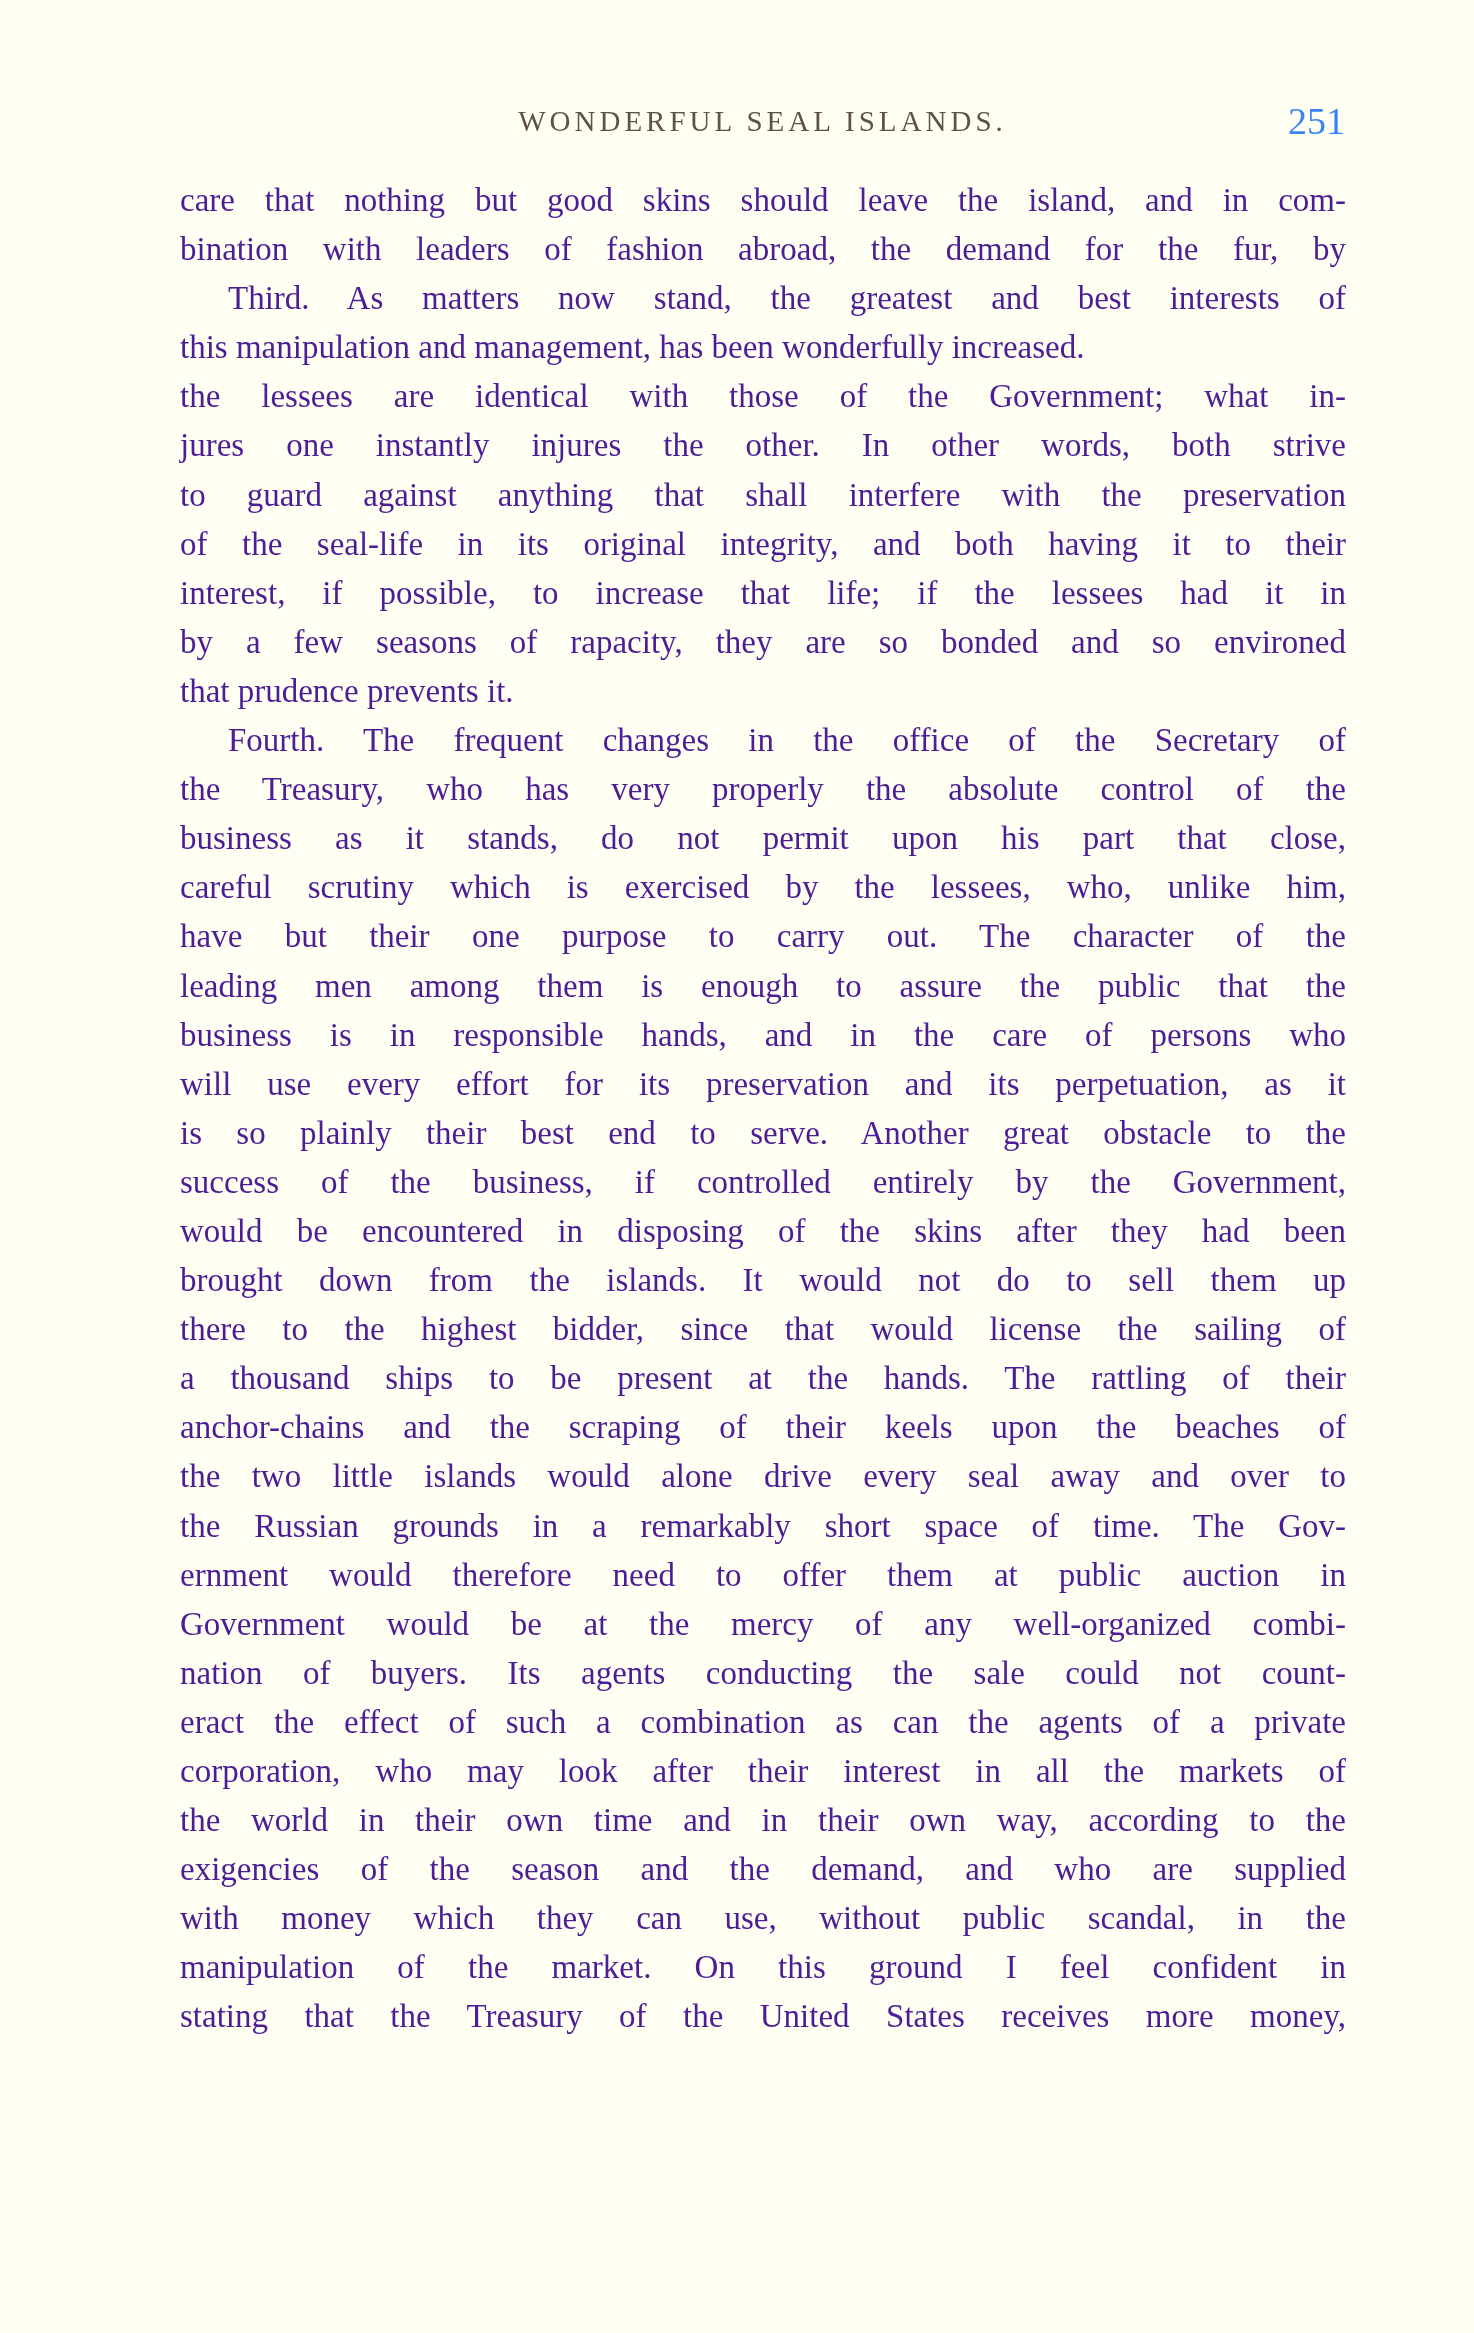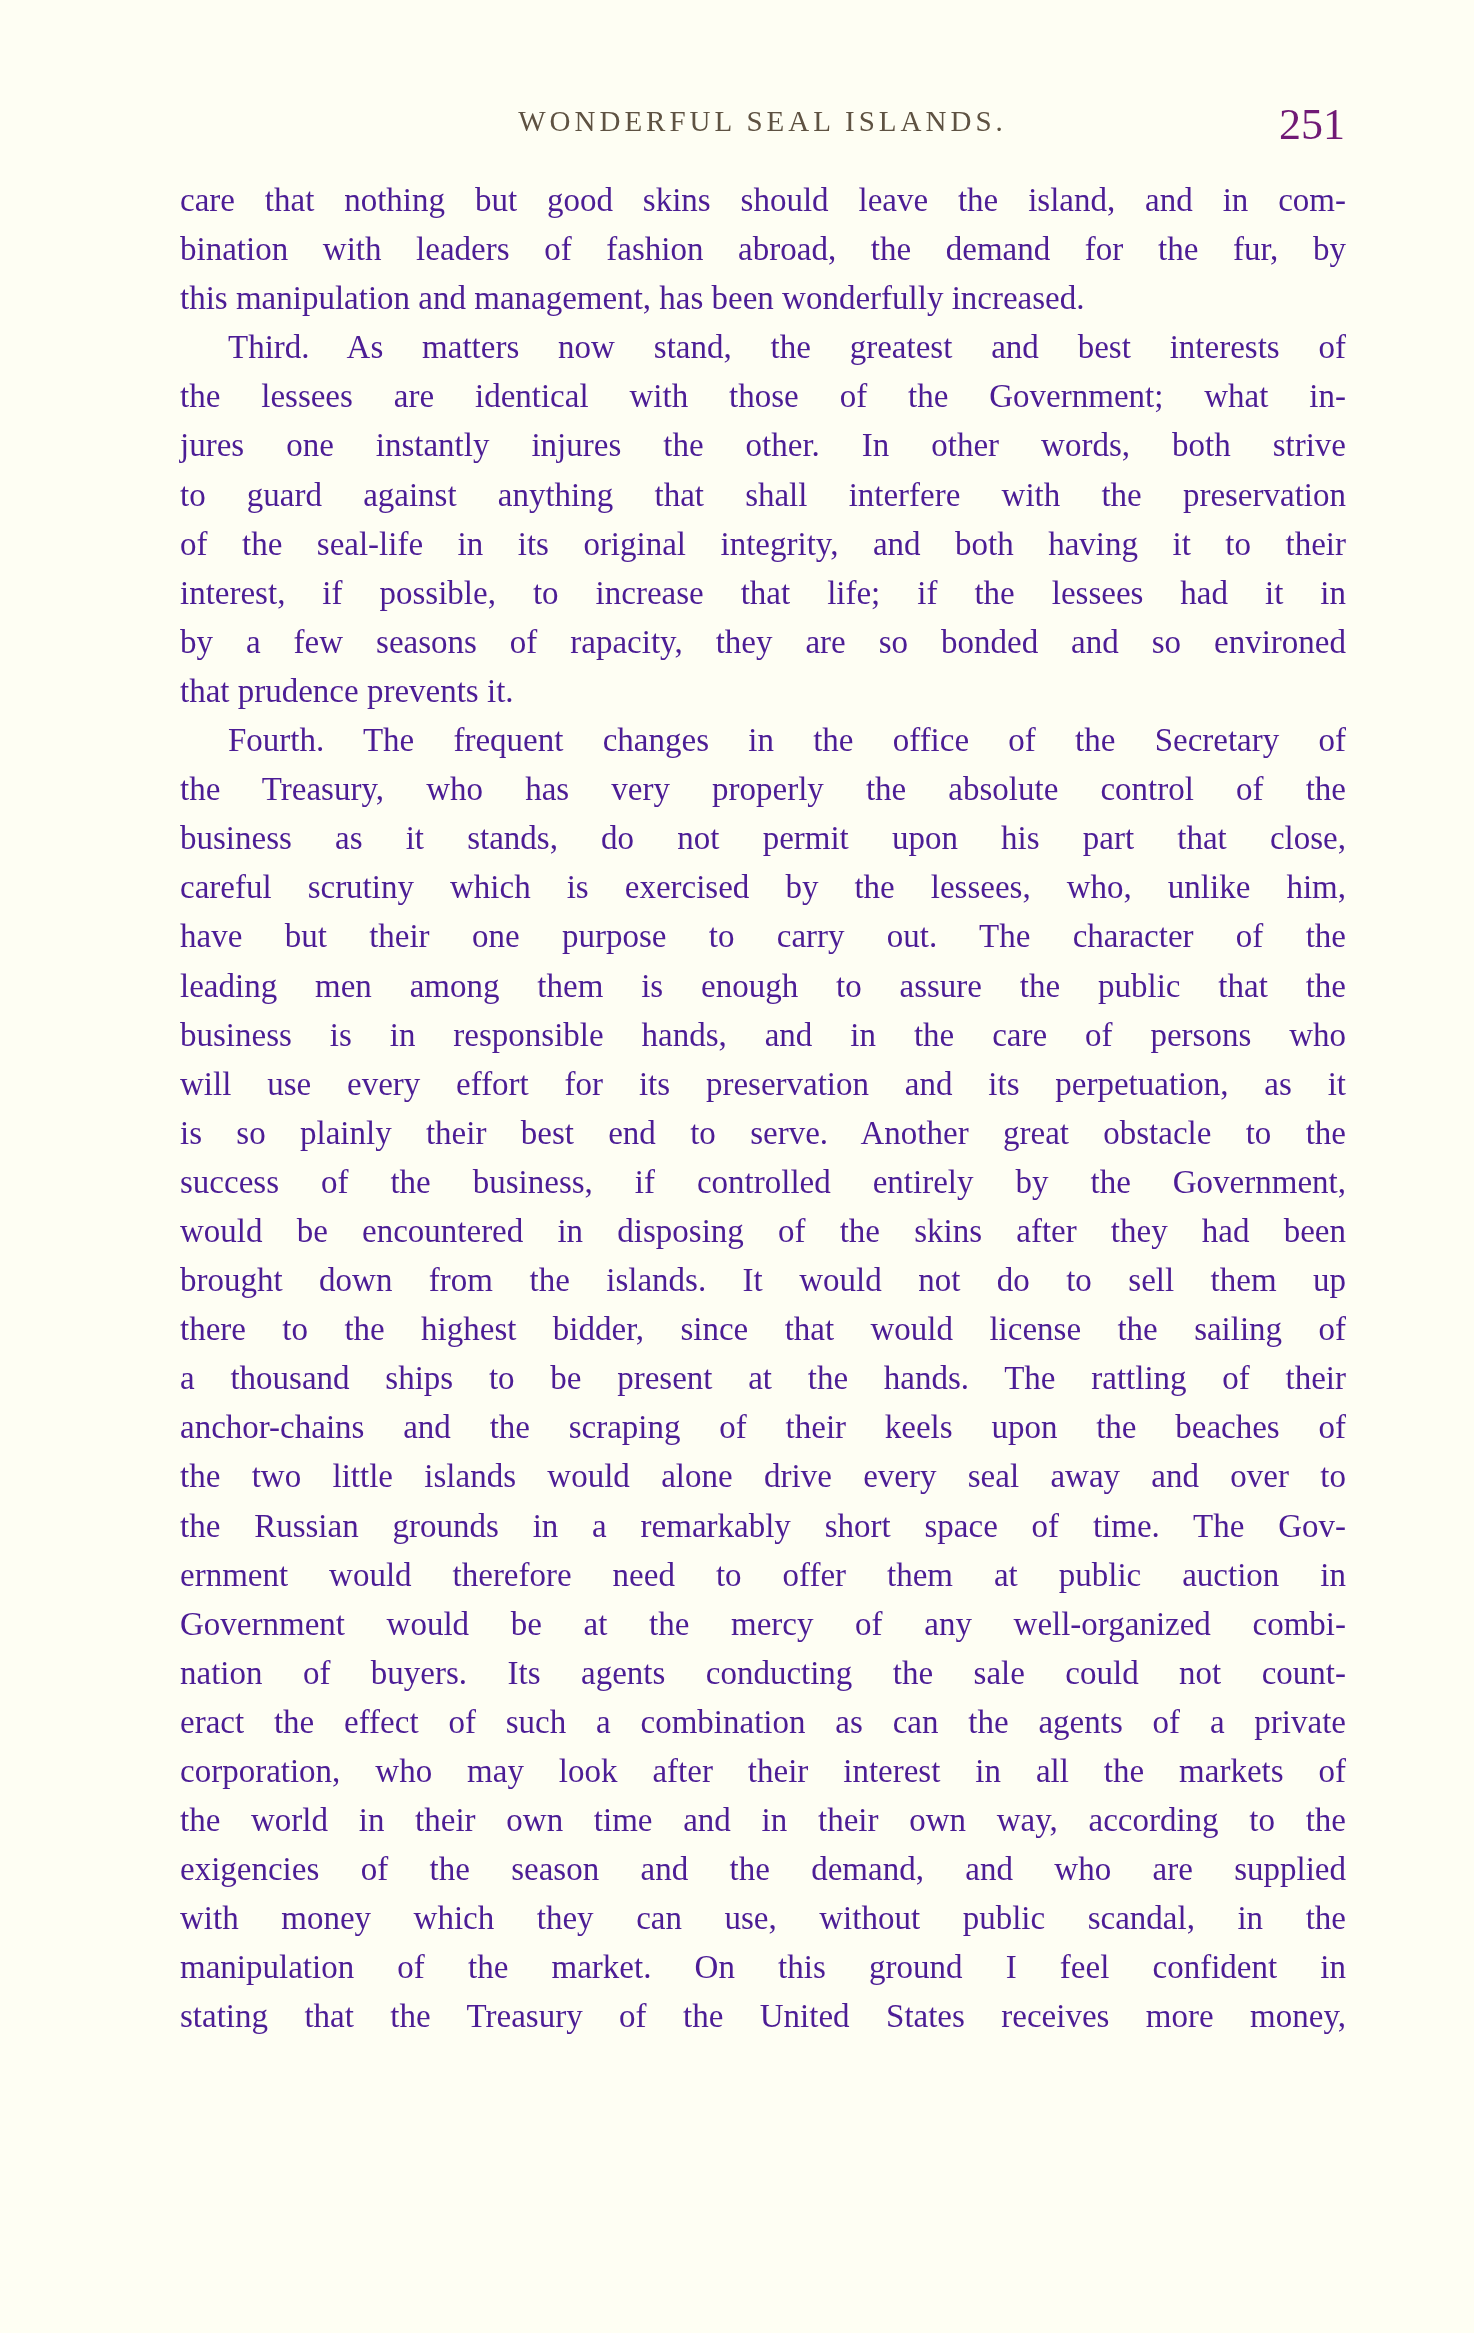--- a/index.html
+++ b/index.html
@@ -16,21 +16,21 @@
   }
   .running-title {
     position:absolute; left:0; right:0; text-align:center;
     font-family:"Liberation Serif", serif;
     font-size:29px; letter-spacing:4px; top:2px;
     color:#5e5242;
   }
   .folio {
     position:absolute; right:0; top:-4px;
     font-family:"Liberation Serif", serif;
-    font-size:44px; color:#701a75;
+    font-size:38px; color:#3b82f6;
   }
   .body-text {
     position:absolute; top:176px; left:180px; width:1166px;
   }
   .line {
     height:49.1px; line-height:49.1px;
     font-family:"Liberation Serif", serif;
     font-size:33px;
     white-space:nowrap;
     text-align:justify; text-align-last:justify;
@@ -43,22 +43,22 @@
 <body>
 
 <div class="page">
   <div class="running-head">
     <span class="running-title">WONDERFUL SEAL ISLANDS.</span>
     <span class="folio">251</span>
   </div>
   <div class="body-text" id="body-text">
       <div class="line">care that nothing but good skins should leave the island, and in com-</div>
       <div class="line">bination with leaders of fashion abroad, the demand for the fur, by</div>
+      <div class="line indent">Third. As matters now stand, the greatest and best interests of</div>
       <div class="line last">this manipulation and management, has been wonderfully increased.</div>
-      <div class="line indent">Third. As matters now stand, the greatest and best interests of</div>
       <div class="line">the lessees are identical with those of the Government; what in-</div>
       <div class="line">jures one instantly injures the other. In other words, both strive</div>
       <div class="line">to guard against anything that shall interfere with the preservation</div>
       <div class="line">of the seal-life in its original integrity, and both having it to their</div>
       <div class="line">interest, if possible, to increase that life; if the lessees had it in</div>
       <div class="line">by a few seasons of rapacity, they are so bonded and so environed</div>
       <div class="line last">that prudence prevents it.</div>
       <div class="line indent">Fourth. The frequent changes in the office of the Secretary of</div>
       <div class="line">the Treasury, who has very properly the absolute control of the</div>
       <div class="line">business as it stands, do not permit upon his part that close,</div>

